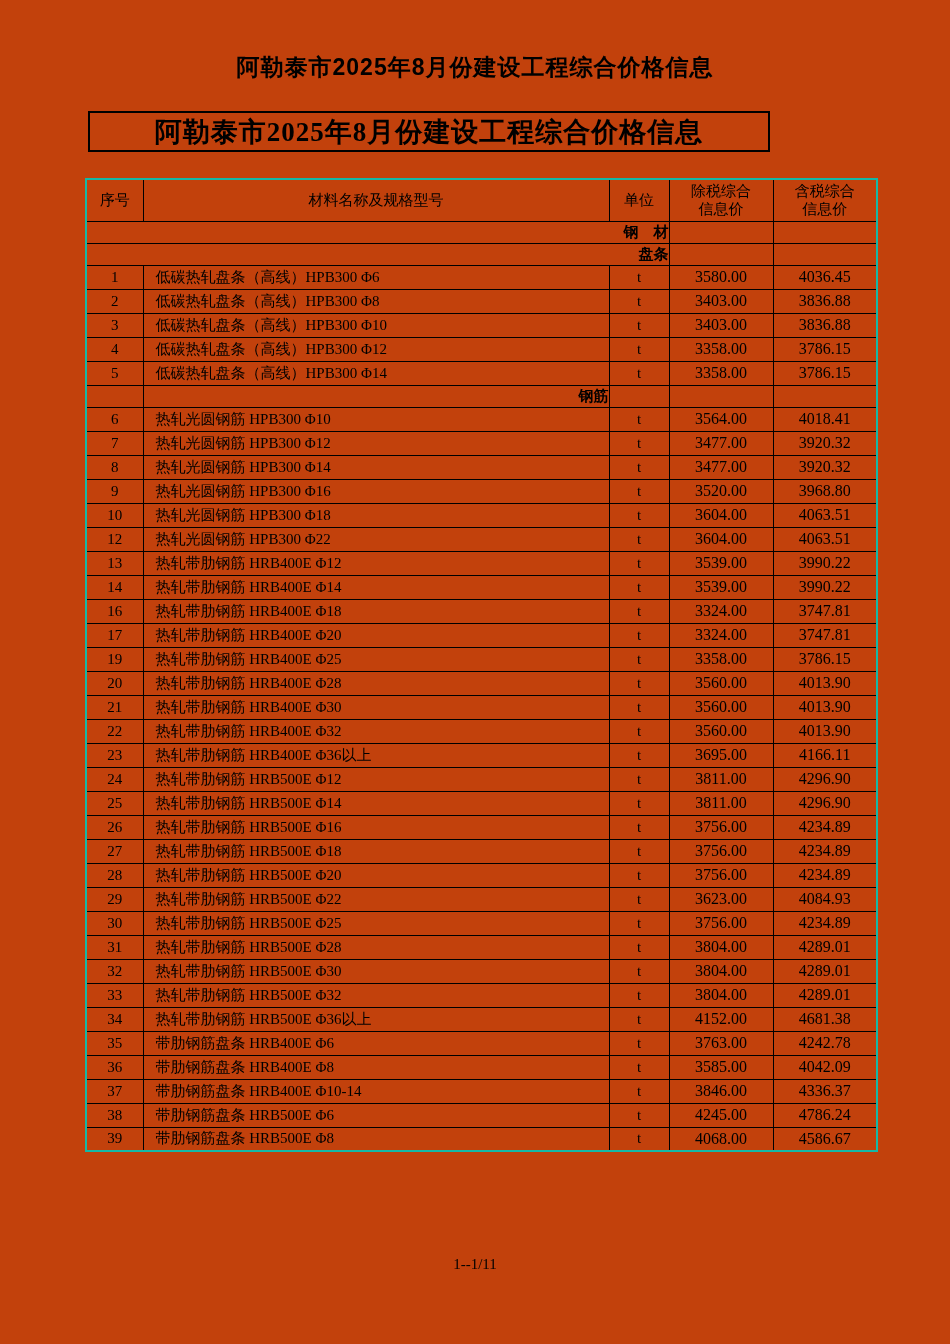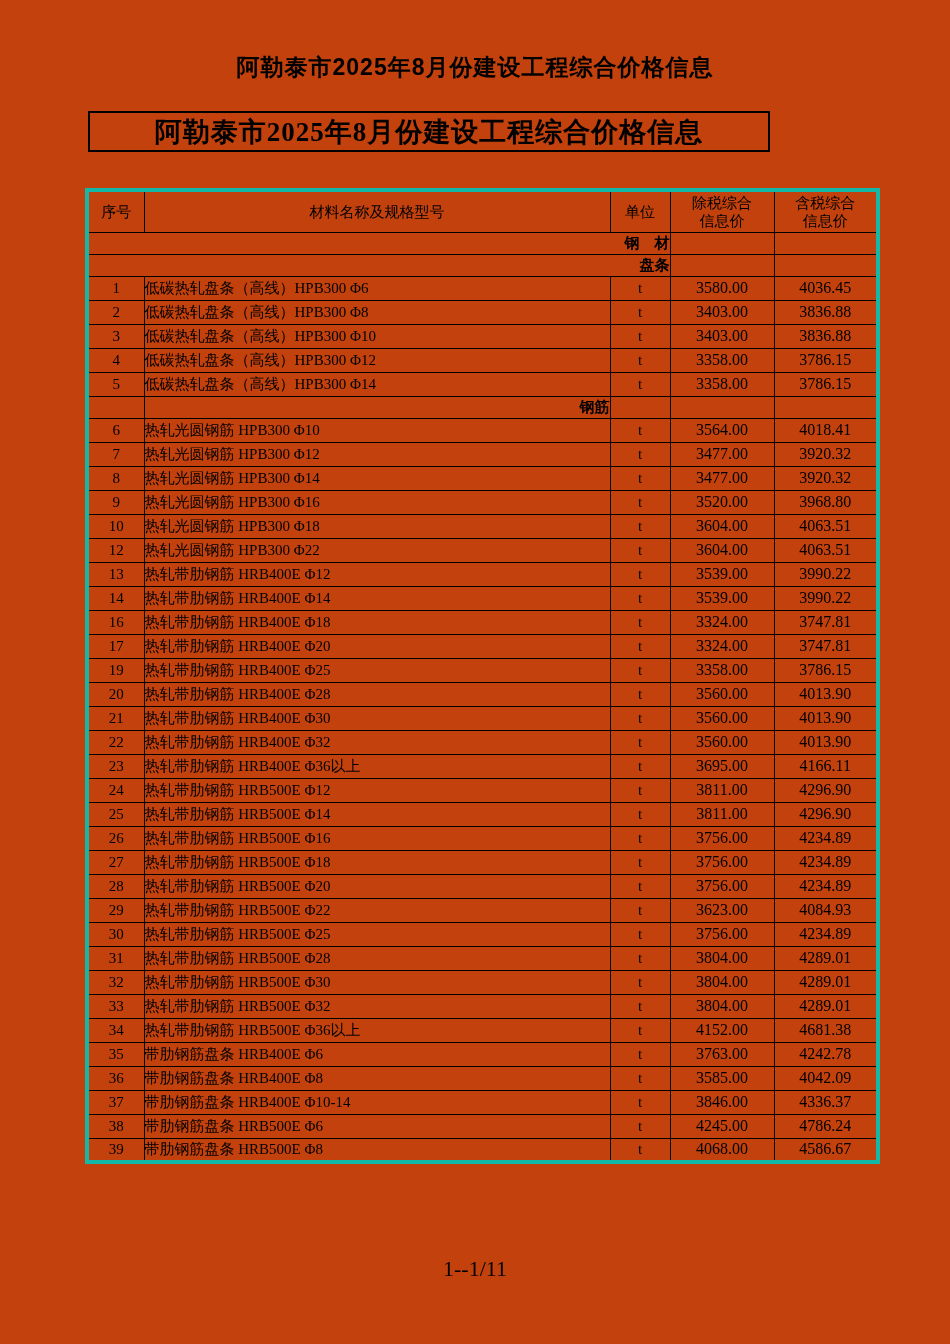--- a/index.html
+++ b/index.html
@@ -38,25 +38,25 @@
   .title-box .boxed-title {
     font-family: "Liberation Serif", "DejaVu Serif", serif;
     font-weight: bold;
     font-size: 27px;
     letter-spacing: 1px;
     white-space: nowrap;
   }
   table.price-table {
     position: absolute;
     left: 85px;
-    top: 188px;
+    top: 178px;
     width: 791px;
     border-collapse: collapse;
     table-layout: fixed;
-    border: 4px solid #14b8a6;
+    border: 2px solid #14b8a6;
     font-size: 15px;
   }
   .price-table th, .price-table td {
     border: 1px solid #000000;
     text-align: center;
     vertical-align: middle;
     font-weight: normal;
     overflow: hidden;
     white-space: nowrap;
   }
@@ -66,30 +66,30 @@
     line-height: 1.2;
   }
   .price-table td { height: 24px; }
   .price-table tr.section-row td { height: 22px; text-align: right; }
   .price-table td.sec {
     font-weight: bold;
     text-align: center;
   }
   .price-table td.name-cell {
     text-align: left;
-    padding-left: 0;
+    padding-left: 12px;
   }
   .price-table td.num-cell { font-size: 16px; }
   .footer-pagenum {
     position: absolute;
     top: 1256px;
     left: 0;
     width: 100%;
     text-align: center;
-    font-size: 22px;
+    font-size: 15px;
   }
 </style>
 </head>
 <body>
 
 <div class="page">
 
   <div class="top-title">阿勒泰市2025年8月份建设工程综合价格信息</div>
 
   <div class="title-box">

